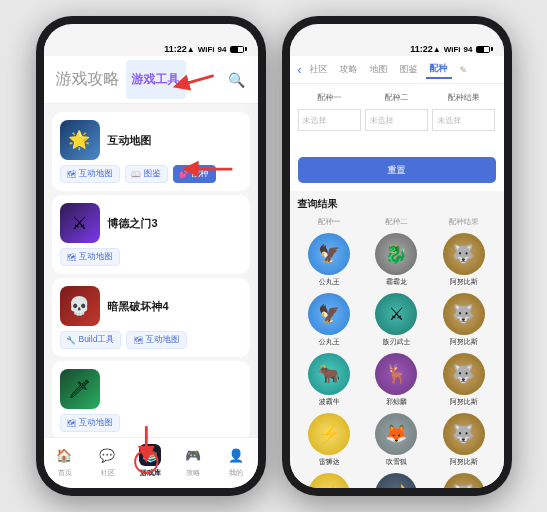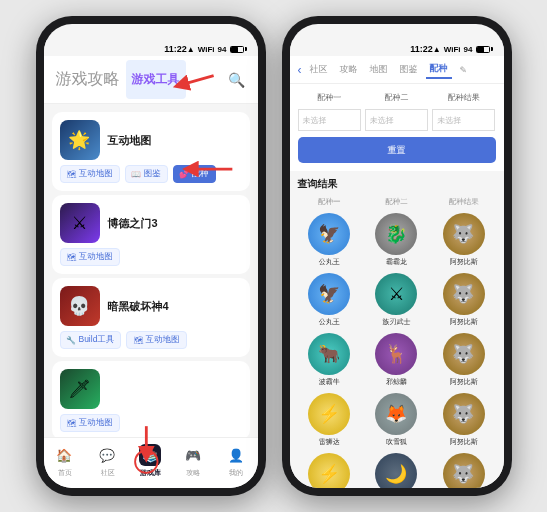--- a/index.html
+++ b/index.html
@@ -250,21 +250,21 @@
       background: #fff;
       font-size: 8px;
       color: #999;
       padding: 0 4px;
       display: flex;
       align-items: center;
     }
     .breed-actions {
       display: flex;
       gap: 24px;
-      margin-top: 0;
+      margin-top: 20px;
     }
     .btn-reset {
       flex: 1;
       height: 26px;
       background: #4a70d8;
       color: #fff;
       border: none;
       border-radius: 5px;
       font-size: 9px;
       cursor: pointer;

